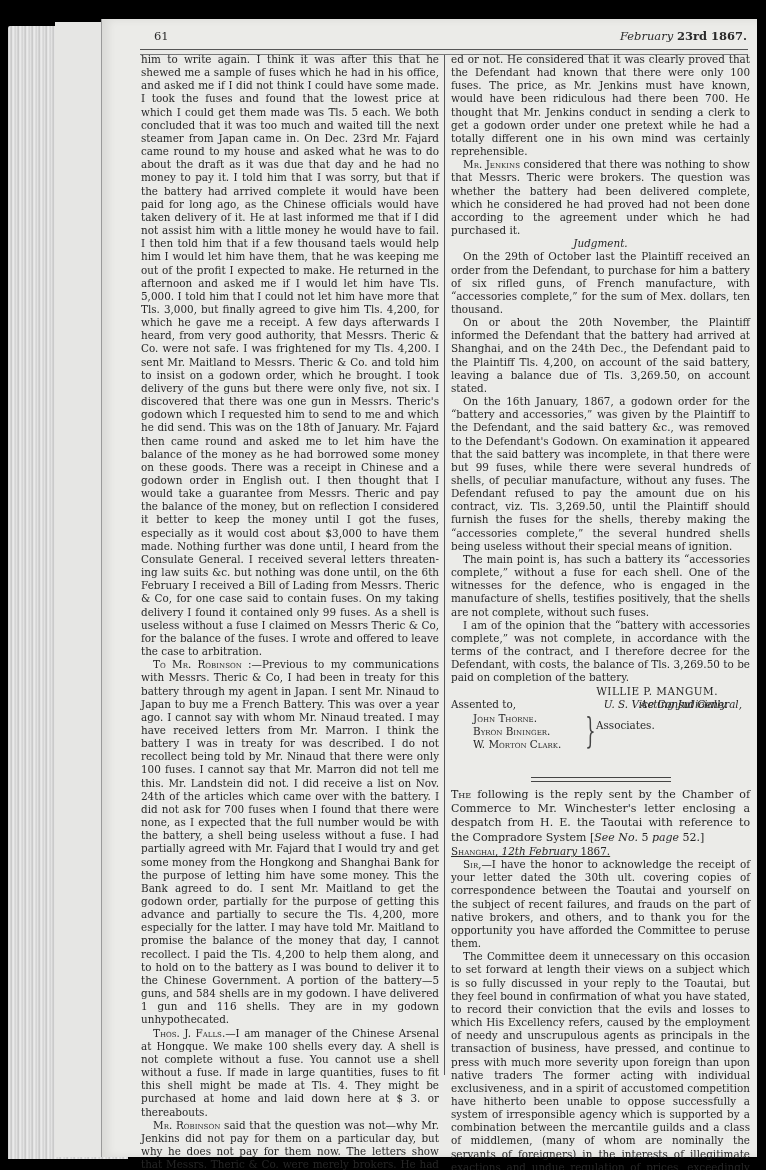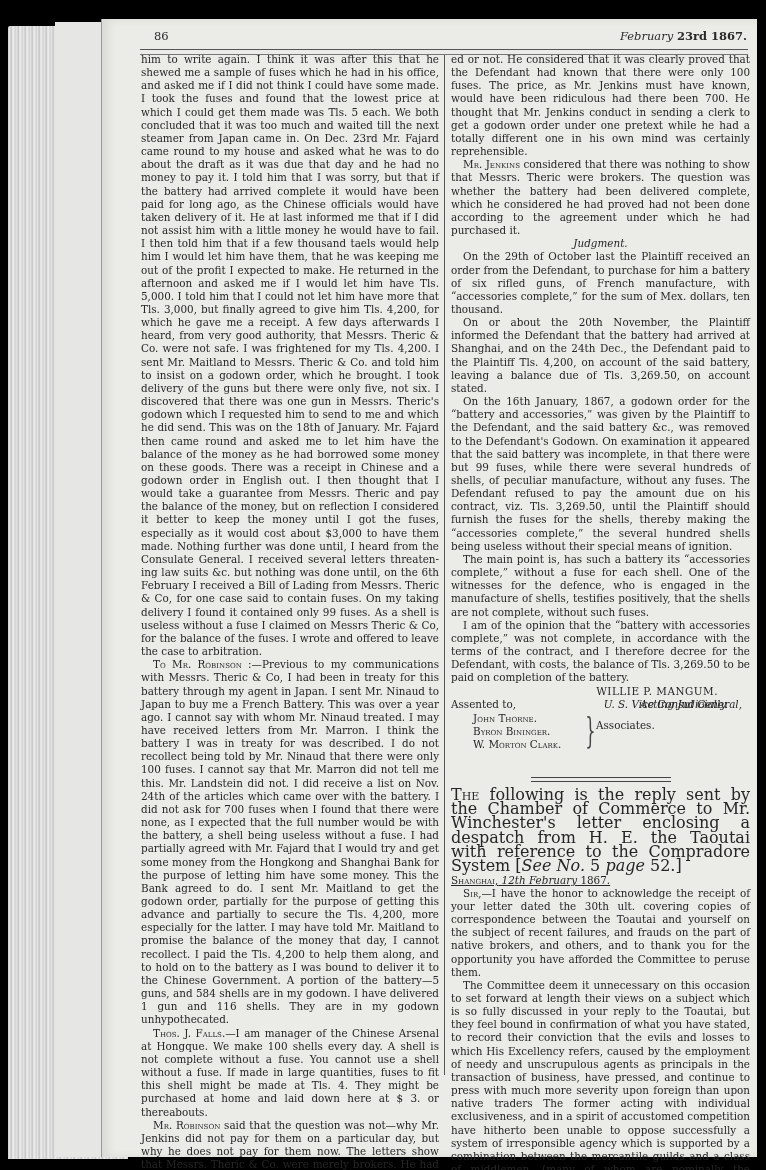--- a/index.html
+++ b/index.html
@@ -52,35 +52,35 @@
   .sig-name { text-align:right; padding-right:32px; text-indent:0 !important; letter-spacing:0.5px; }
   .sig-role { text-align:right; padding-right:8px; font-style:italic; text-indent:0 !important; }
   .sig-role2 { text-align:center; padding-right:22px; font-style:italic; text-indent:0 !important; }
   .assent { position:relative; height:60px; }
   .assent .label { position:absolute; left:0; top:-13px; }
   .assent .names { position:absolute; left:22px; top:1px; }
   .assent .names div { font-variant:small-caps; }
   .assent .brace { position:absolute; left:128px; top:0; font-size:36px; line-height:40px; color:#444; transform:scaleX(0.45); }
   .assent .assoc { position:absolute; left:145px; top:8px; }
   .double-rule { margin:6px auto 6px; width:140px; height:3px; border-top:1px solid #444; border-bottom:1px solid #444; }
-  .chamber { font-size:16px; line-height:14.3px; }
+  .chamber { font-size:11px; line-height:14.3px; }
   .chamber p { text-indent:0; }
   .addr1 { text-align:center; text-indent:0 !important; padding-left:20px; }
   .addr2 { text-align:left; text-indent:0 !important; padding-right:30px;text-decoration:underline; }
 </style>
 </head>
 <body>
 
 <div class="book-edges"></div>
 <div class="page-under"></div>
 
 <div class="page">
 
   <div class="header">
-    <span class="pnum">86</span>
+    <span class="pnum">61</span>
     <span class="date"><span>February</span> <b>23rd 1867.</b></span>
   </div>
   <div class="rule-top"></div>
 
   <div class="col col-left">
     <p class="noind">him to write again. I think it was after this that he shewed me a sample of fuses which he had in his office, and asked me if I did not think I could have some made. I took the fuses and found that the lowest price at which I could get them made was Tls. 5 each.  We both concluded that it was too much and waited till the next steamer from Japan came in. On Dec. 23rd Mr. Fajard came round to my house and asked what he was to do about the draft as it was due that day and he had no money to pay it. I told him that I was sorry, but that if the battery had arrived complete it would have been paid for long ago, as the Chinese of­ficials would have taken delivery of it. He at last in­formed me that if I did not assist him with a little money he would have to fail. I then told him that if a few thousand taels would help him I would let him have them, that he was keeping me out of the profit I expected to make. He returned in the afternoon and asked me if I would let him have Tls. 5,000. I told him that I could not let him have more that Tls. 3,000, but finally agreed to give him Tls. 4,200, for which he gave me a receipt. A few days afterwards I heard, from very good authority, that Messrs. Theric &amp; Co. were not safe. I was frightened for my Tls. 4,200. I sent Mr. Maitland to Messrs. Theric &amp; Co. and told him to insist on a godown order, which he brought. I took delivery of the guns but there were only five, not six. I discovered that there was one gun in Messrs. Theric's godown which I requested him to send to me and which he did send. This was on the 18th of January. Mr. Fajard then came round and asked me to let him have the balance of the money as he had borrowed some money on these goods. There was a receipt in Chinese and a godown order in English out. I then thought that I would take a guarantee from Messrs. Theric and pay the balance of the money, but on reflection I con­sidered it better to keep the money until I got the fuses, especially as it would cost about $3,000 to have them made. Nothing further was done until, I heard from the Consulate General. I received several letters threaten­ing law suits &amp;c. but nothing was done until, on the 6th February I received a Bill of Lading from Messrs. Theric &amp; Co, for one case said to contain fuses. On my taking delivery I found it contained only 99 fuses. As a shell is useless without a fuse I claimed on Messrs Theric &amp; Co, for the balance of the fuses. I wrote and offered to leave the case to arbitration.</p>
     <p><span class="sc">To Mr. Robinson :</span><span>—Previous to my communications with Messrs. Theric &amp; Co, I had been in treaty for this battery through my agent in Japan. I sent Mr. Ninaud to Japan to buy me a French Battery. This was over a year ago. I cannot say with whom Mr. Ninaud treated. I may have received letters from Mr. Marron. I think the battery I was in treaty for was described. I do not recollect being told by Mr. Ninaud that there were only 100 fuses. I cannot say that Mr. Marron did not tell me this. Mr. Landstein did not. I did receive a list on Nov. 24th of the articles which came over with the battery. I did not ask for 700 fuses when I found that there were none, as I expected that the full number would be with the battery, a shell being useless without a fuse. I had partially agreed with Mr. Fajard that I would try and get some money from the Hongkong and Shanghai Bank for the purpose of letting him have some money. This the Bank agreed to do. I sent Mr. Maitland to get the godown order, partially for the purpose of get­ting this advance and partially to secure the Tls. 4,200, more especially for the latter. I may have told Mr. Maitland to promise the balance of the money that day, I cannot recollect. I paid the Tls. 4,200 to help them along, and to hold on to the battery as I was bound to deliver it to the Chinese Government. A portion of the battery—5 guns, and 584 shells are in my godown. I have delivered 1 gun and 116 shells. They are in my godown unhypothecated.</span></p>
     <p><span class="sc">Thos. J. Falls.</span><span>—I am manager of the Chinese Arsenal at Hongque. We make 100 shells every day. A shell is not complete without a fuse. You cannot use a shell without a fuse. If made in large quantities, fuses to fit this shell might be made at Tls. 4. They might be purchased at home and laid down here at $ 3. or thereabouts.</span></p>
     <p><span class="sc">Mr. Robinson</span><span> said that the question was not—why Mr. Jenkins did not pay for them on a particular day, but why he does not pay for them now. The letters show that Messrs. Theric &amp; Co. were merely brokers. He had given a promise to pay at a particular time and was bound to do so, whether all the goods were deliver­</span></p>
   </div>

